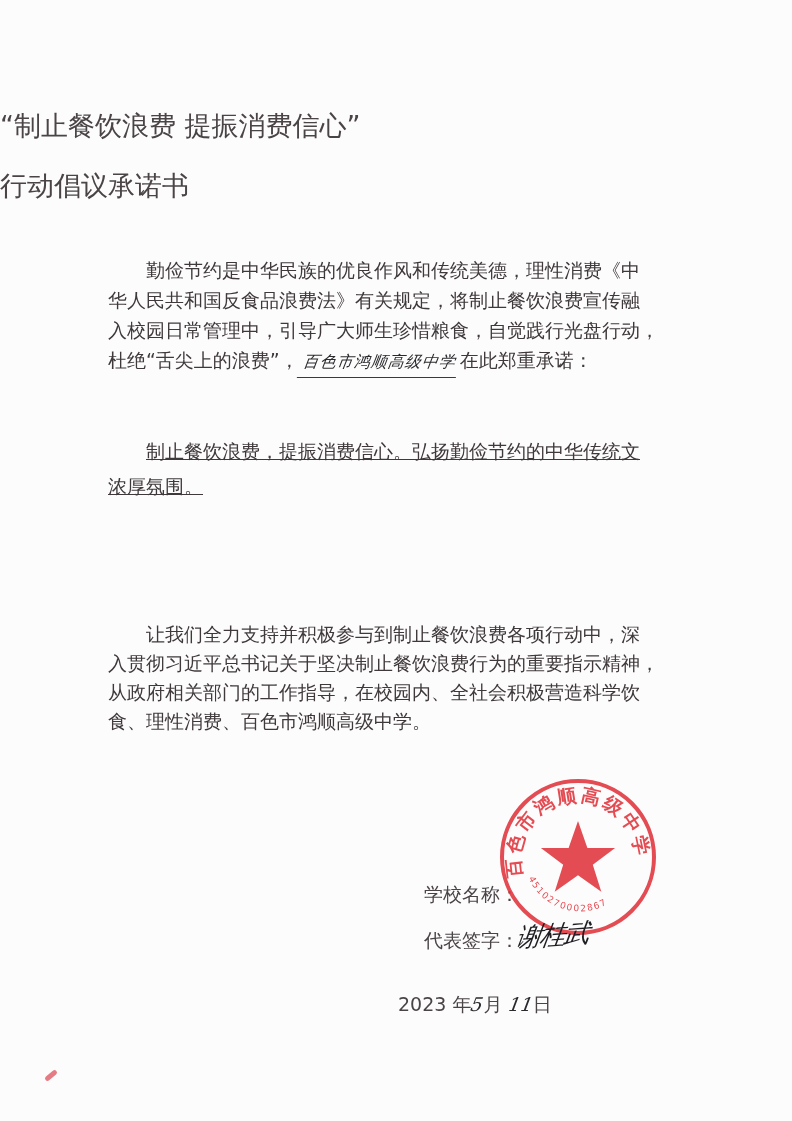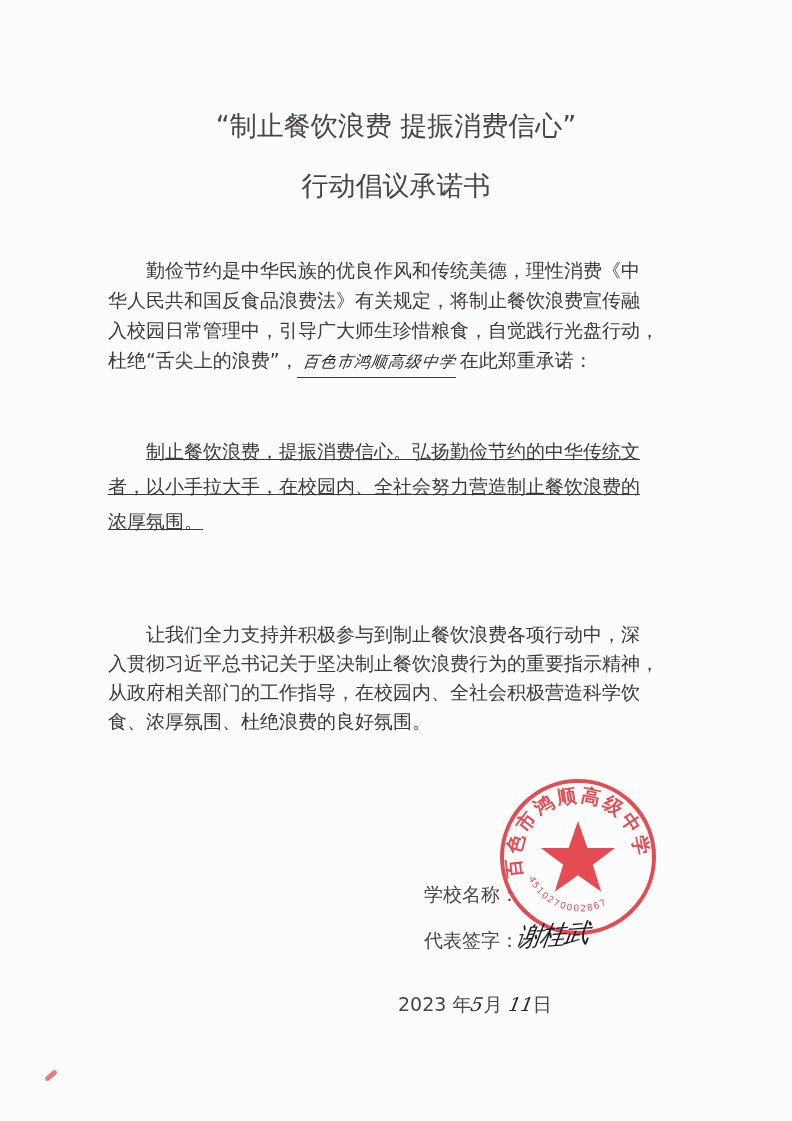--- a/index.html
+++ b/index.html
@@ -17,21 +17,20 @@
     }
     .page {
       position: absolute;
       left: 0; top: 0;
       width: 792px; height: 1121px;
       background: #fdfcfc;
     }
     .title {
       position: absolute;
       left: 0; width: 792px;
-      text-align: center;
       font-size: 27px;
       color: #4a4446;
       letter-spacing: 0px;
       white-space: nowrap;
     }
     .title-1 { top: 108px; }
     .title-2 { top: 168px; }
 
     .para {
       position: absolute;
@@ -129,29 +128,28 @@
 
   <div class="para p1">
     <span class="line indent">勤俭节约是中华民族的优良作风和传统美德，理性消费《中</span>
     <span class="line">华人民共和国反食品浪费法》有关规定，将制止餐饮浪费宣传融</span>
     <span class="line">入校园日常管理中，引导广大师生珍惜粮食，自觉践行光盘行动，</span>
     <span class="line"><span>杜绝“舌尖上的浪费”，</span><span class="handwritten-fill">百色市鸿顺高级中学</span><span>在此郑重承诺：</span></span>
   </div>
 
   <div class="para p2">
     <span class="line indent">制止餐饮浪费，提振消费信心。弘扬勤俭节约的中华传统文</span>
-    <span class="line">者，以小手拉大手，在校园内、全社会努力营造制止餐饮浪费的</span>
     <span class="line">浓厚氛围。</span>
   </div>
 
   <div class="para p3">
     <span class="line indent">让我们全力支持并积极参与到制止餐饮浪费各项行动中，深</span>
     <span class="line">入贯彻习近平总书记关于坚决制止餐饮浪费行为的重要指示精神，</span>
     <span class="line">从政府相关部门的工作指导，在校园内、全社会积极营造科学饮</span>
-    <span class="line">食、浓厚氛围、杜绝浪费的良好氛围。</span>
+    <span class="line">食、理性消费、百色市鸿顺高级中学。</span>
   </div>
 
   <div class="sign-row sign-school">学校名称：</div>
   <div class="sign-row sign-rep">代表签字：</div>
 
   <div class="sign-row sign-date">
     <span>2023</span>
     <span>年</span><span class="hand-digit">5</span><span>月</span>
     <span class="hand-digit">11</span><span>日</span>
   </div>

